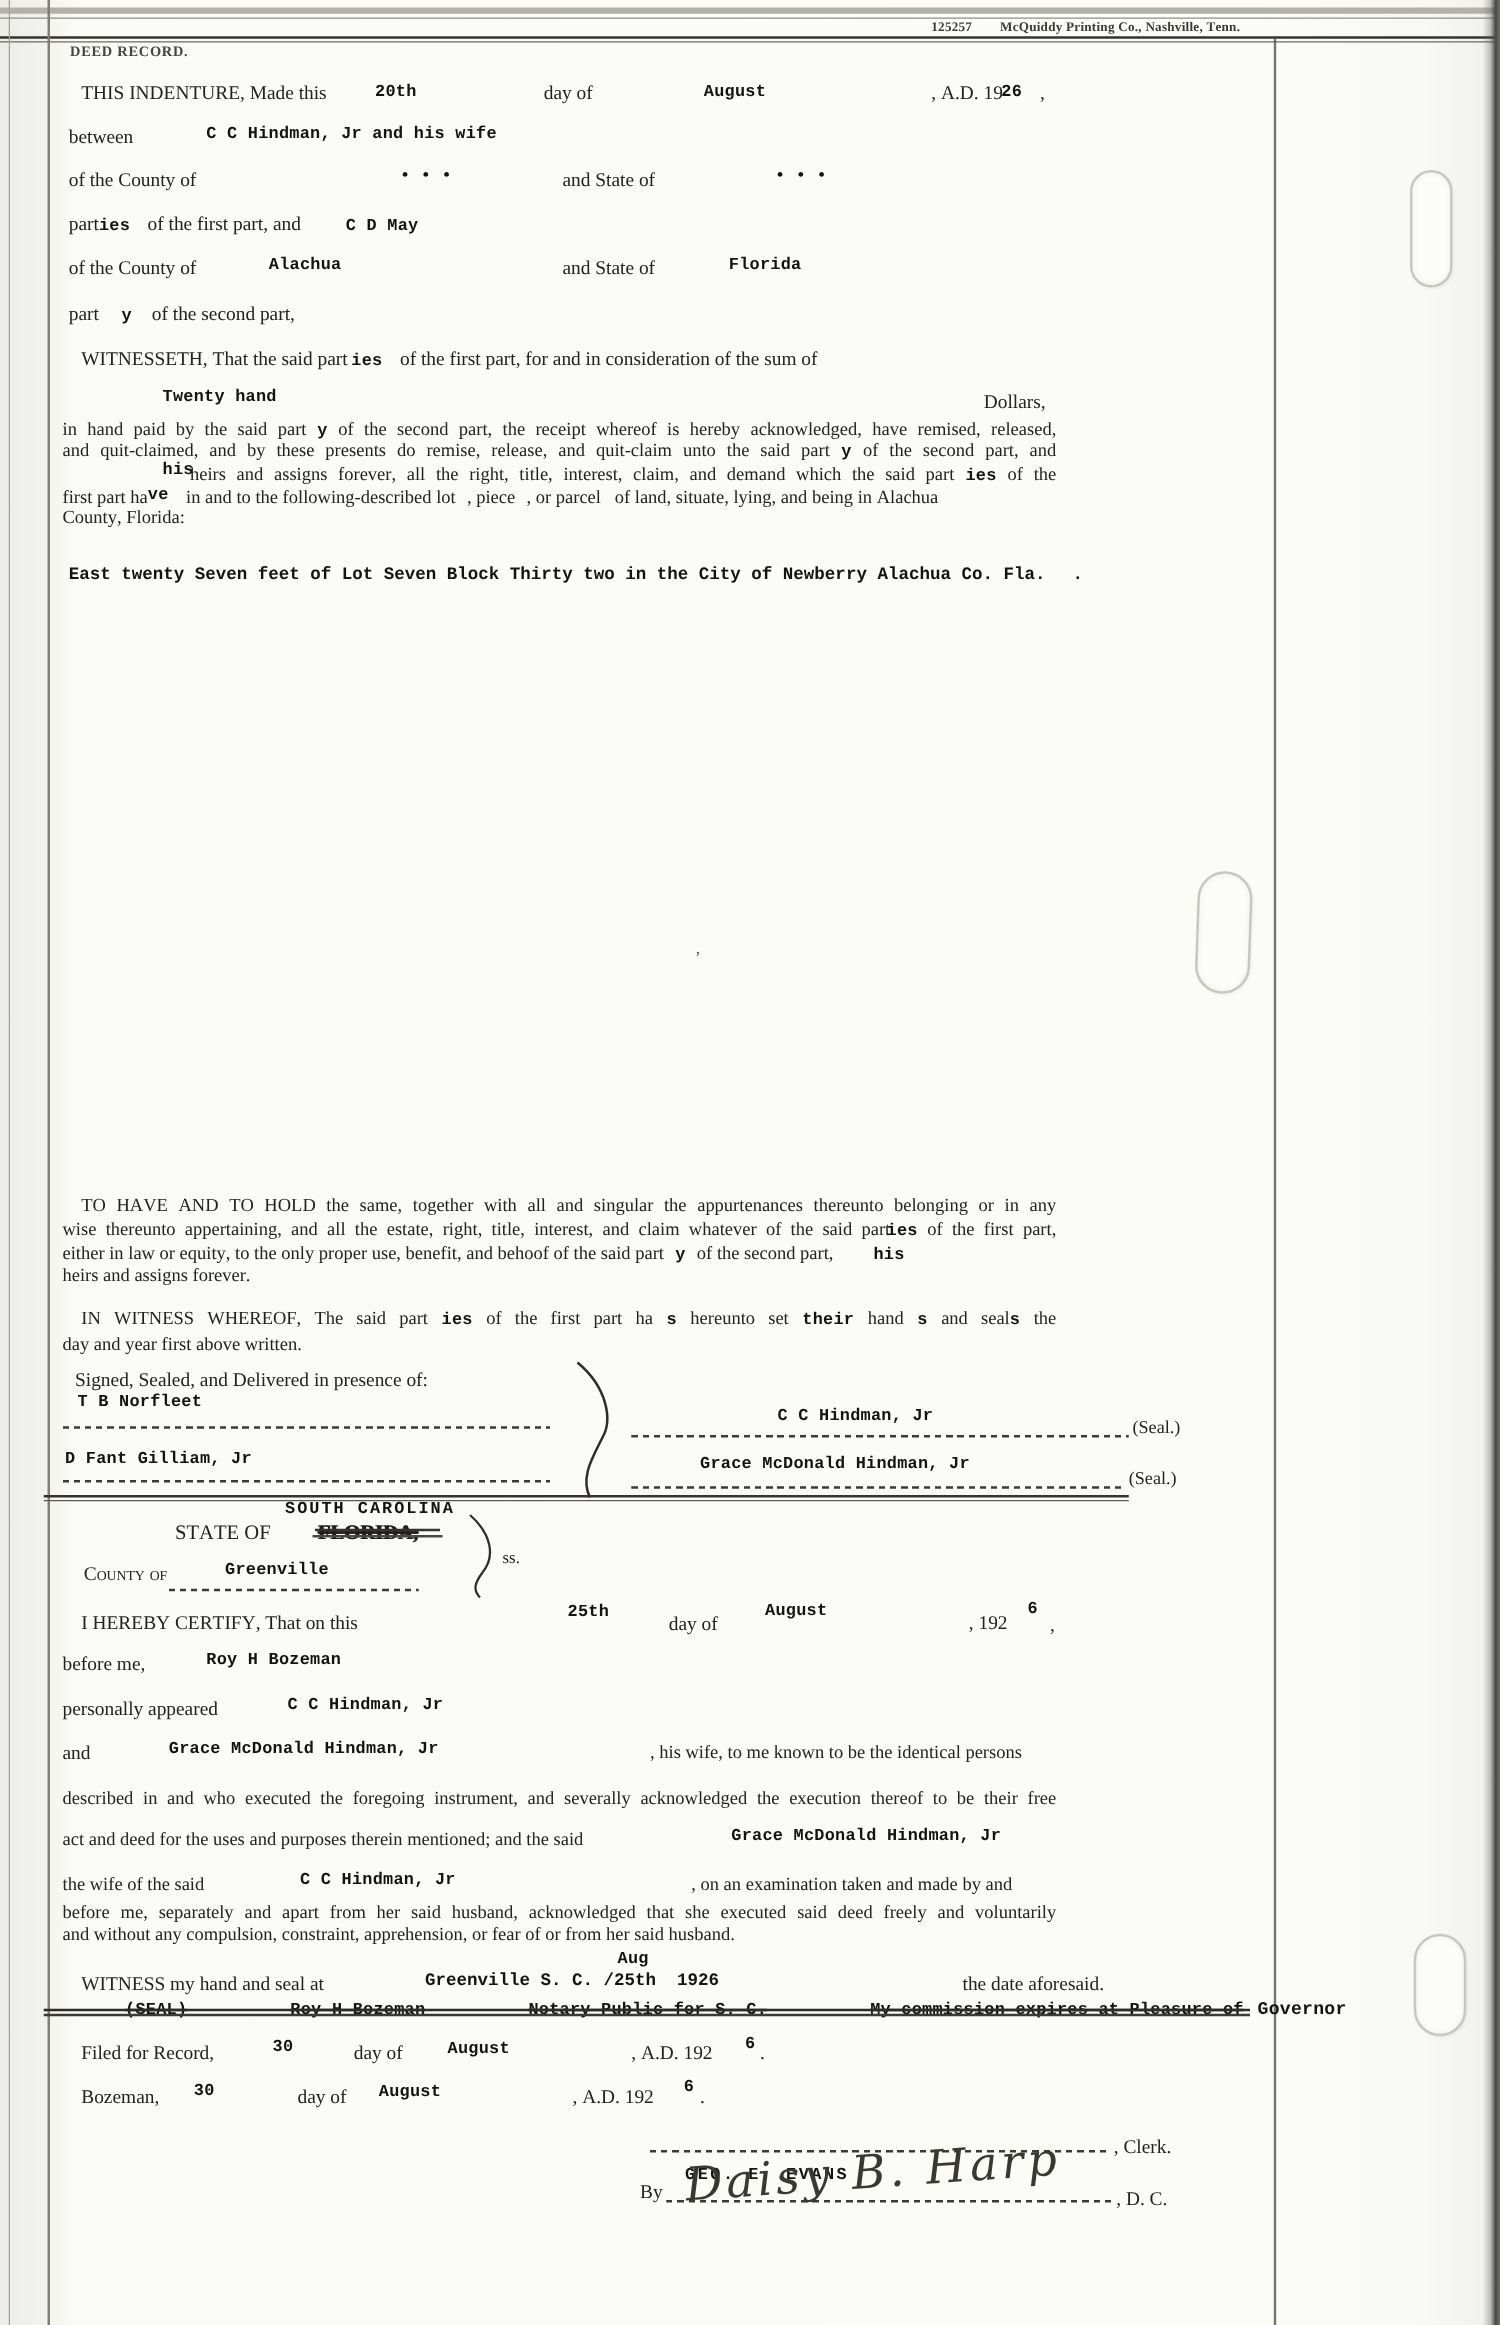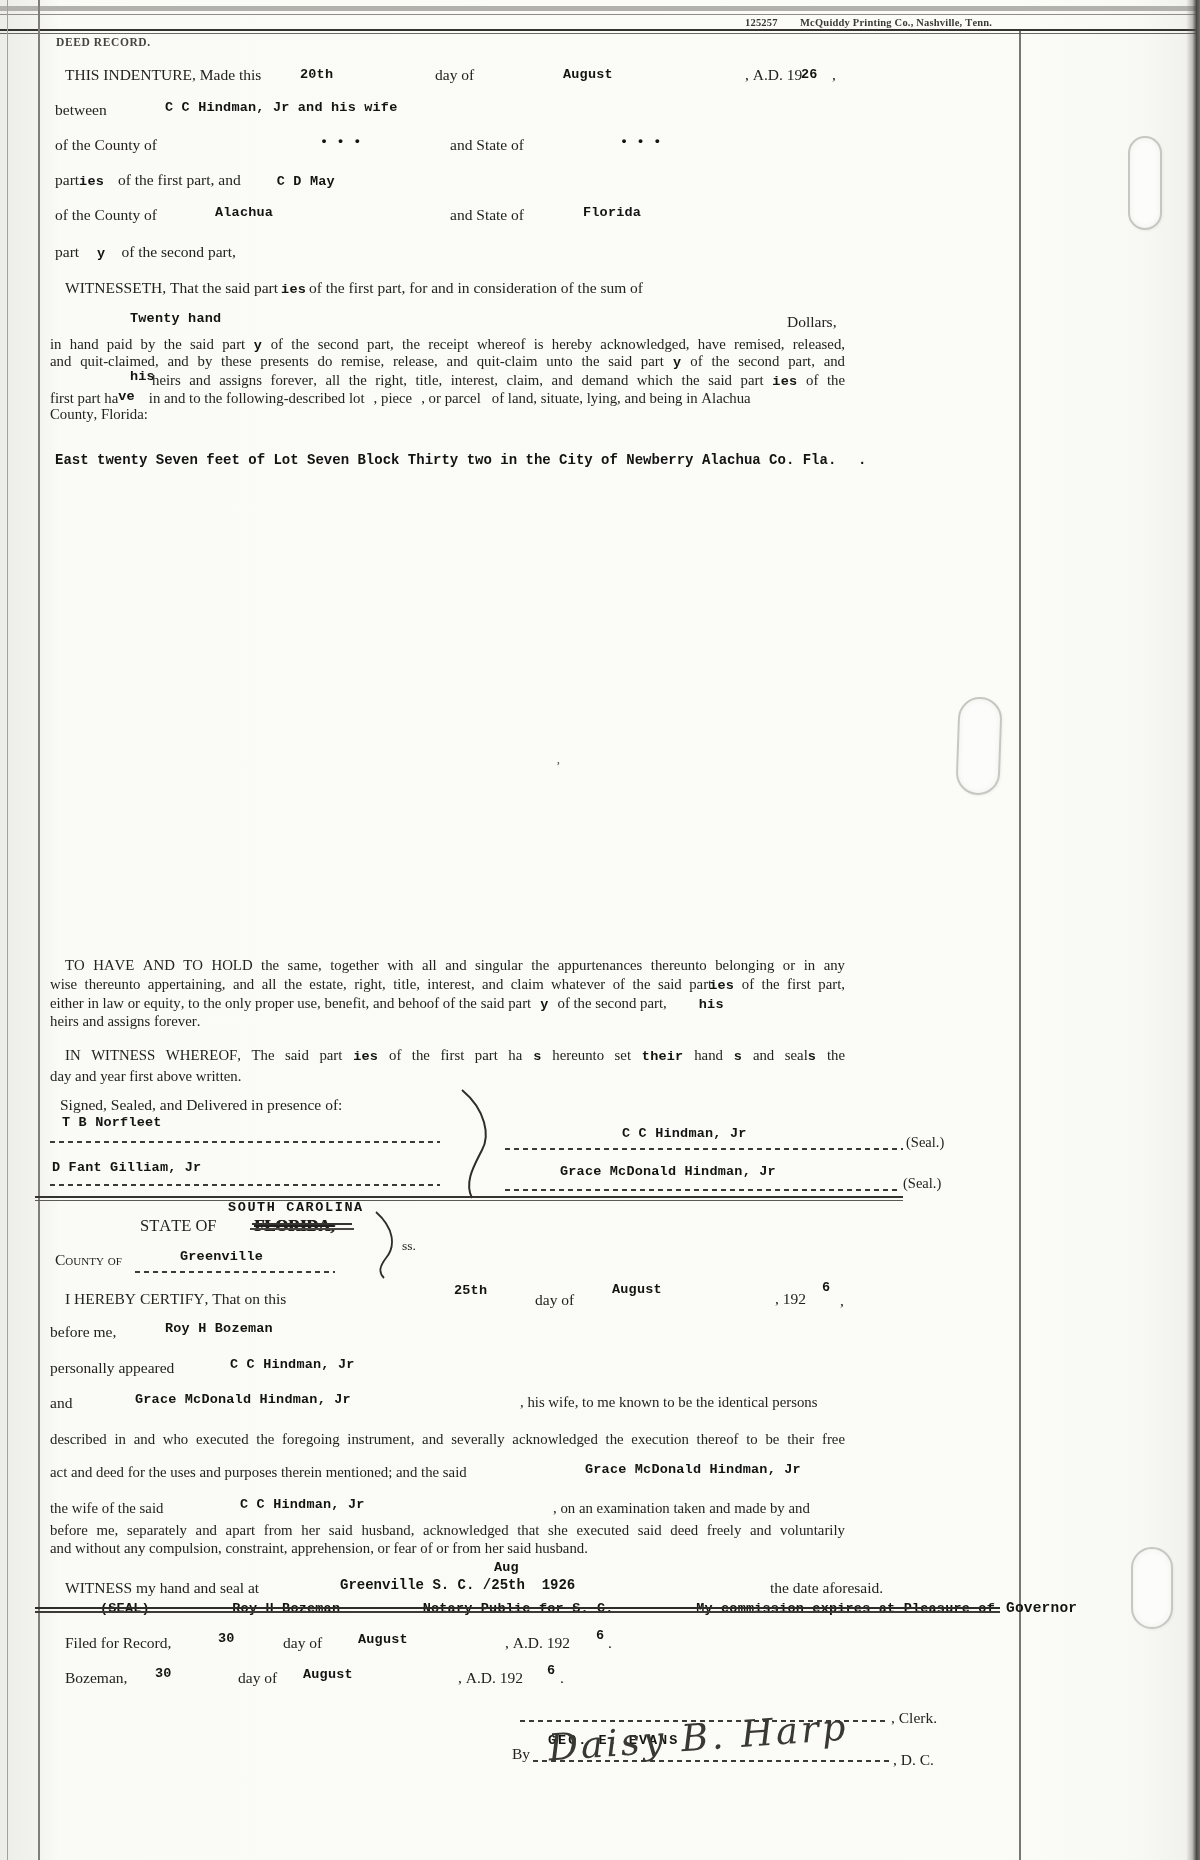--- a/index.html
+++ b/index.html
@@ -90,21 +90,21 @@
     <span class="t abs" style="left:215px;top:-1px;">Alachua</span>
     <span class="p abs" style="left:450px;">and State of</span>
     <span class="t abs" style="left:583px;top:-1px;">Florida</span>
   </div>
 
   <div class="line" style="left:55px;top:243px;">
     <span class="p">part</span><span class="t" style="margin-left:18px;">y</span><span class="p" style="margin-left:16px;">of the second part,</span>
   </div>
 
   <div class="line" style="left:65px;top:279px;">
-    <span class="p">WITNESSETH, That the said part</span><span class="t" style="margin-left:3px;">ies</span><span class="p" style="margin-left:3px;">of the first part, for and in consideration of the sum of</span>
+    <span class="p">WITNESSETH, That the said part</span><span class="t" style="margin-left:3px;">ies</span><span class="p" style="margin-left:14px;">of the first part, for and in consideration of the sum of</span>
   </div>
 
   <div class="line" style="left:0;top:311px;">
     <span class="t abs" style="left:130px;">Twenty hand</span>
     <span class="p abs" style="left:787px;top:2px;">Dollars,</span>
   </div>
 
   <div class="line just" style="left:50px;top:335px;width:795px;">
     <span class="p2">in hand paid by the said part</span> <span class="t">y</span> <span class="p2">of the second part, the receipt whereof is hereby acknowledged, have remised, released,</span>
   </div>
@@ -178,21 +178,21 @@
   </div>
   <div class="hl" style="left:252px;top:1223px;width:100px;height:2px;"></div>
   <div class="hl" style="left:250px;top:1228px;width:104px;height:1.5px;background:#48463f;"></div>
 
   <svg class="brace" style="left:374px;top:1212px;" width="26" height="68" viewBox="0 0 26 68">
     <path d="M2 0 C20 16 22 34 12 46 C6 54 4 60 10 66" stroke="#2e2d2a" stroke-width="1.8" fill="none"></path>
   </svg>
   <span class="psm abs" style="left:402px;top:1238px;">ss.</span>
 
   <div class="line" style="left:0;top:1251px;">
-    <span class="p smcaps abs" style="left:55px;text-align:right;">County of</span>
+    <span class="p smcaps abs" style="left:67px;text-align:right;">County of</span>
     <span class="t abs" style="left:180px;top:-2px;">Greenville</span>
   </div>
   <div class="dash" style="left:135px;top:1271px;width:200px;"></div>
 
   <div class="line" style="left:0;top:1290px;">
     <span class="p abs" style="left:65px;">I HEREBY CERTIFY, That on this</span>
     <span class="t abs" style="left:418px;top:-7px;margin-left:36px;">25th</span>
     <span class="p abs" style="left:535px;top:1px;">day of</span>
     <span class="t abs" style="left:612px;top:-8px;">August</span>
     <span class="p abs" style="left:775px;">, 192</span>

